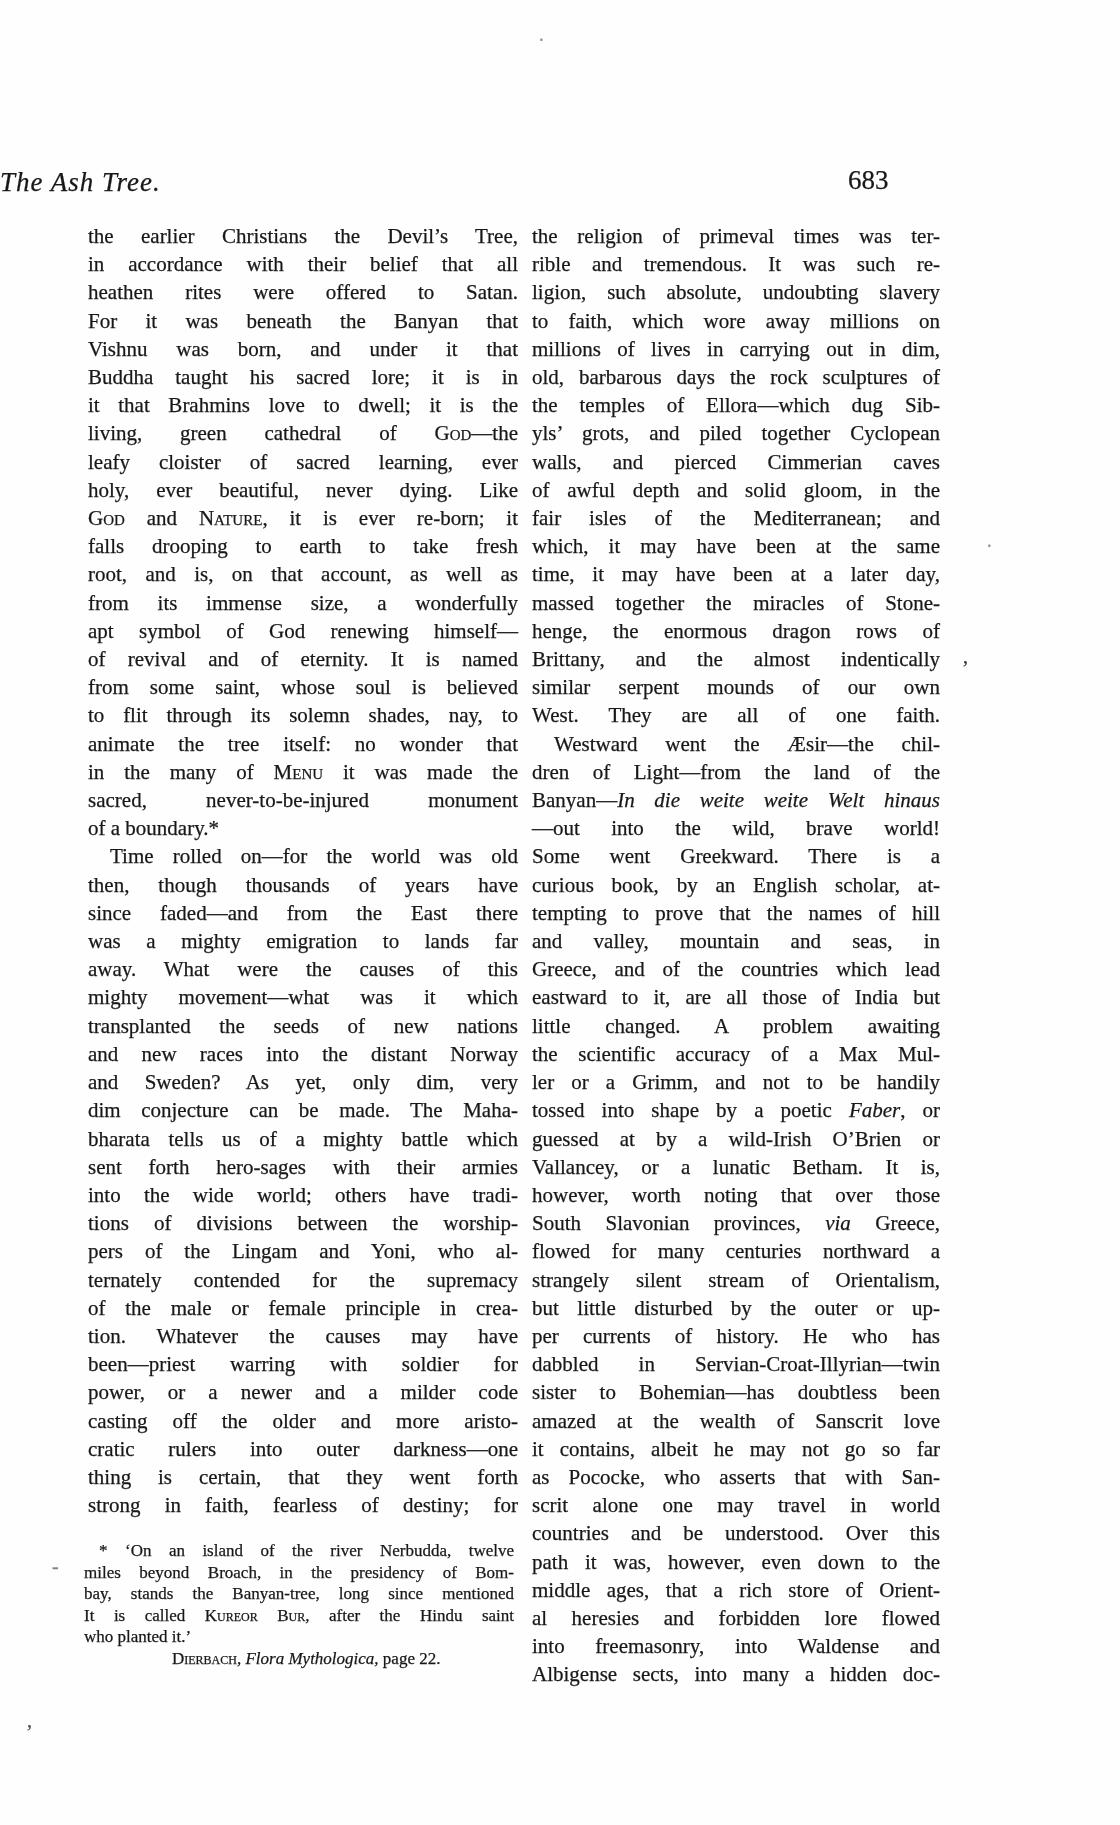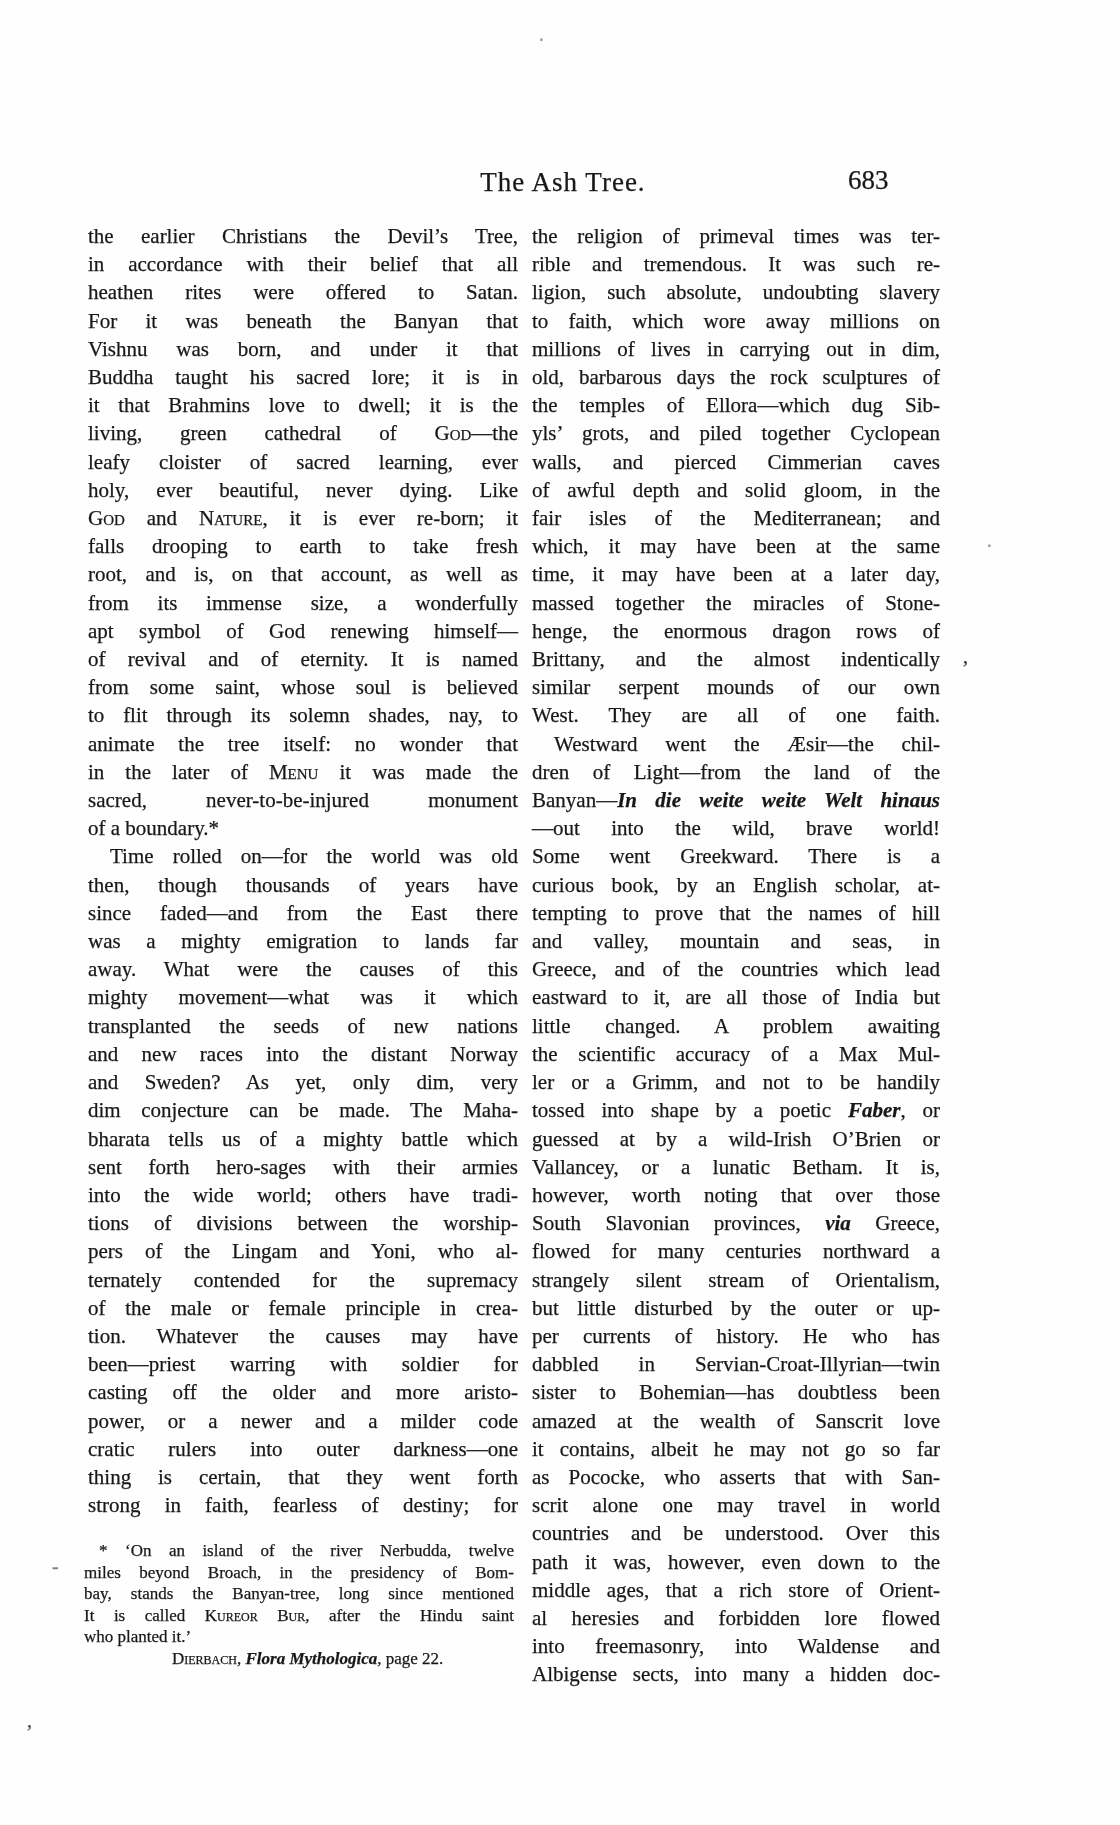--- a/index.html
+++ b/index.html
@@ -8,45 +8,44 @@
     width:1120px; height:1825px;
     margin:0 auto;
     background:#fefefe;
     color:#181818;
     font-family:"Liberation Serif","DejaVu Serif",serif;
     overflow:hidden;
     -webkit-text-stroke:0.25px currentColor;
   }
   .running-title {
     position:absolute; top:166px; left:0; width:1046px;
-    text-align:center;
+    font-style:italic;
     font-size:27px; line-height:32px;
     letter-spacing:1px;
-    margin-left:40px;
   }
   .page-number {
     position:absolute; top:164px; left:848px; width:100px;
     text-align:left;
     font-size:27px; line-height:32px;
   }
   .column {
     position:absolute; top:222px;
     font-size:21px; line-height:28.2px;
   }
   .col-left  { left:88px;  width:430px; }
   .col-right { left:532px; width:408px; }
   .footnote {
     position:absolute; left:84px; top:1540px; width:430px;
     font-size:17px; line-height:21.5px;
   }
   .line { text-align:justify; text-align-last:justify; }
   .line.no-just { text-align:center; text-align-last:left; }
   .line.indent { text-indent:22px; }
   .footnote .line.indent { text-indent:15px; }
-  .it { font-style:italic;font-weight:bold; }
+  .it { font-style:italic; }
   .sc { font-variant:small-caps; }
   .artifact { position:absolute; font-size:20px; line-height:1; }
 </style>
 </head>
 <body>
 
 <div class="page">
   <div class="running-title">The Ash Tree.</div>
   <div class="page-number">683</div>
 
@@ -63,21 +62,21 @@
       <div class="line"><span class="rn">holy, ever beautiful, never dying.  Like</span></div>
       <div class="line"><span class="sc">God</span><span class="rn">  and </span><span class="sc">Nature</span><span class="rn">, it is ever re-born; it</span></div>
       <div class="line"><span class="rn">falls drooping to earth to take fresh</span></div>
       <div class="line"><span class="rn">root, and is, on that account, as well as</span></div>
       <div class="line"><span class="rn">from its immense size, a wonderfully</span></div>
       <div class="line"><span class="rn">apt symbol of God renewing himself—</span></div>
       <div class="line"><span class="rn">of revival and of eternity.  It is named</span></div>
       <div class="line"><span class="rn">from some saint, whose soul is believed</span></div>
       <div class="line"><span class="rn">to flit through its solemn shades, nay, to</span></div>
       <div class="line"><span class="rn">animate the tree itself: no wonder that</span></div>
-      <div class="line"><span class="rn">in the later of </span><span class="sc">Menu</span><span class="rn">  it was made the</span></div>
+      <div class="line"><span class="rn">in the many of </span><span class="sc">Menu</span><span class="rn">  it was made the</span></div>
       <div class="line"><span class="rn">sacred, never-to-be-injured monument</span></div>
       <div class="line no-just"><span class="rn">of a boundary.*</span></div>
       <div class="line indent"><span class="rn">Time rolled on—for the world was old</span></div>
       <div class="line"><span class="rn">then, though thousands of years have</span></div>
       <div class="line"><span class="rn">since faded—and from the East there</span></div>
       <div class="line"><span class="rn">was a mighty emigration to lands far</span></div>
       <div class="line"><span class="rn">away.  What were the causes of this</span></div>
       <div class="line"><span class="rn">mighty movement—what was it which</span></div>
       <div class="line"><span class="rn">transplanted the seeds of new nations</span></div>
       <div class="line"><span class="rn">and new races into the distant Norway</span></div>
@@ -85,22 +84,22 @@
       <div class="line"><span class="rn">dim conjecture can be made.  The Maha-</span></div>
       <div class="line"><span class="rn">bharata tells us of a mighty battle which</span></div>
       <div class="line"><span class="rn">sent forth hero-sages with their armies</span></div>
       <div class="line"><span class="rn">into the wide world; others have tradi-</span></div>
       <div class="line"><span class="rn">tions of divisions between the worship-</span></div>
       <div class="line"><span class="rn">pers of the Lingam and Yoni, who al-</span></div>
       <div class="line"><span class="rn">ternately contended for the supremacy</span></div>
       <div class="line"><span class="rn">of the male or female principle in crea-</span></div>
       <div class="line"><span class="rn">tion.  Whatever the causes may have</span></div>
       <div class="line"><span class="rn">been—priest warring with soldier for</span></div>
+      <div class="line"><span class="rn">power, or a newer and a milder code</span></div>
       <div class="line"><span class="rn">casting off the older and more aristo-</span></div>
-      <div class="line"><span class="rn">power, or a newer and a milder code</span></div>
       <div class="line"><span class="rn">cratic rulers into outer darkness—one</span></div>
       <div class="line"><span class="rn">thing is certain, that they went forth</span></div>
       <div class="line"><span class="rn">strong in faith, fearless of destiny; for</span></div>
     </div>
   <div id="right-column" class="column col-right">
       <div class="line"><span class="rn">the religion of primeval times was ter-</span></div>
       <div class="line"><span class="rn">rible and tremendous.  It was such re-</span></div>
       <div class="line"><span class="rn">ligion, such absolute, undoubting slavery</span></div>
       <div class="line"><span class="rn">to faith, which wore away millions on</span></div>
       <div class="line"><span class="rn">millions of lives in carrying out in dim,</span></div>

